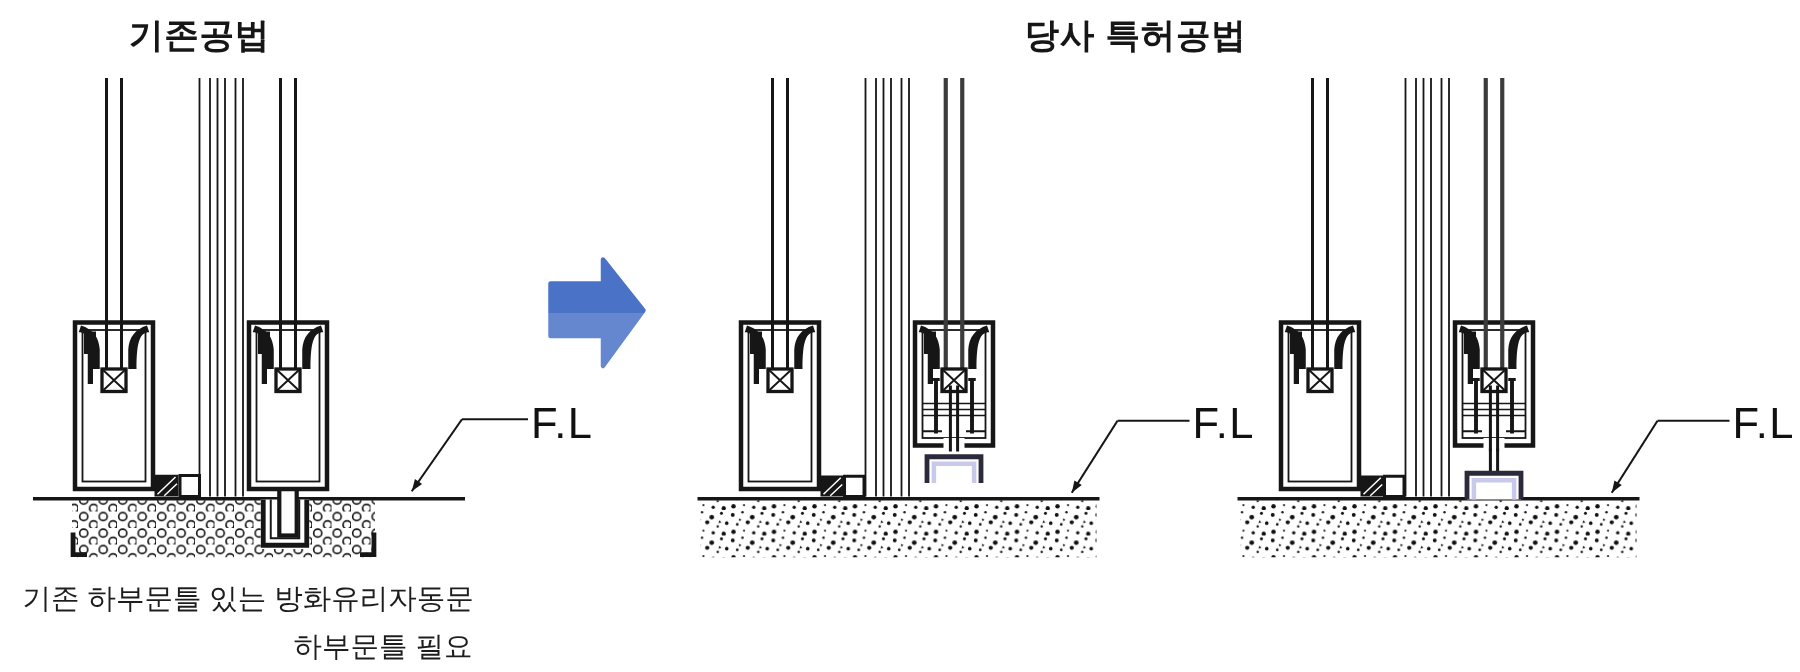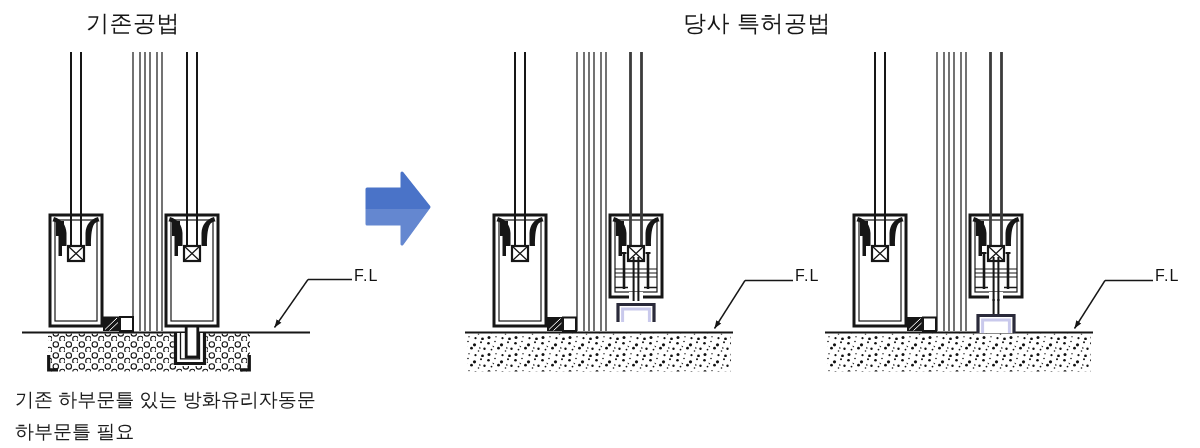--- a/index.html
+++ b/index.html
@@ -1,23 +1,23 @@
 <!DOCTYPE html>
 <html><head>
 <meta charset="utf-8">
 <style>
   html,body{margin:0;padding:0;background:#fff;}
   #canvas{position:relative;width:1200px;height:448px;background:#fff;overflow:hidden;
           font-family:"Liberation Sans", sans-serif;color:#161616;}
   #art{position:absolute;left:0;top:0;}
   .txt{position:absolute;white-space:nowrap;}
-  .title{font-size:23px;font-weight:400;text-align:center;width:200px;letter-spacing:0.5px;}
-  .caption{font-size:19px;font-weight:400;text-align:left;color:#1d1d1d;}
+  .title{font-size:23px;font-weight:700;text-align:center;width:200px;letter-spacing:0.5px;}
+  .caption{font-size:19px;font-weight:400;text-align:right;color:#1d1d1d;}
   .cap2line{width:300px;line-height:32px;}
-  .fl{font-size:16px;font-weight:400;letter-spacing:1px;color:#111;}
+  .fl{font-size:29px;font-weight:400;letter-spacing:1px;color:#111;}
 </style>
 </head>
 <body>
 
 <div id="canvas">
 
   <svg id="art" width="1200" height="448" viewBox="0 0 1200 448" xmlns="http://www.w3.org/2000/svg" xmlns:xlink="http://www.w3.org/1999/xlink">
     <defs>
       <marker id="ah" markerWidth="9" markerHeight="7" refX="8.2" refY="3.5" orient="auto" markerUnits="userSpaceOnUse">
         <path d="M0.3,0.6 L8.2,3.5 L0.3,6.4 Z" fill="#161616"></path>

